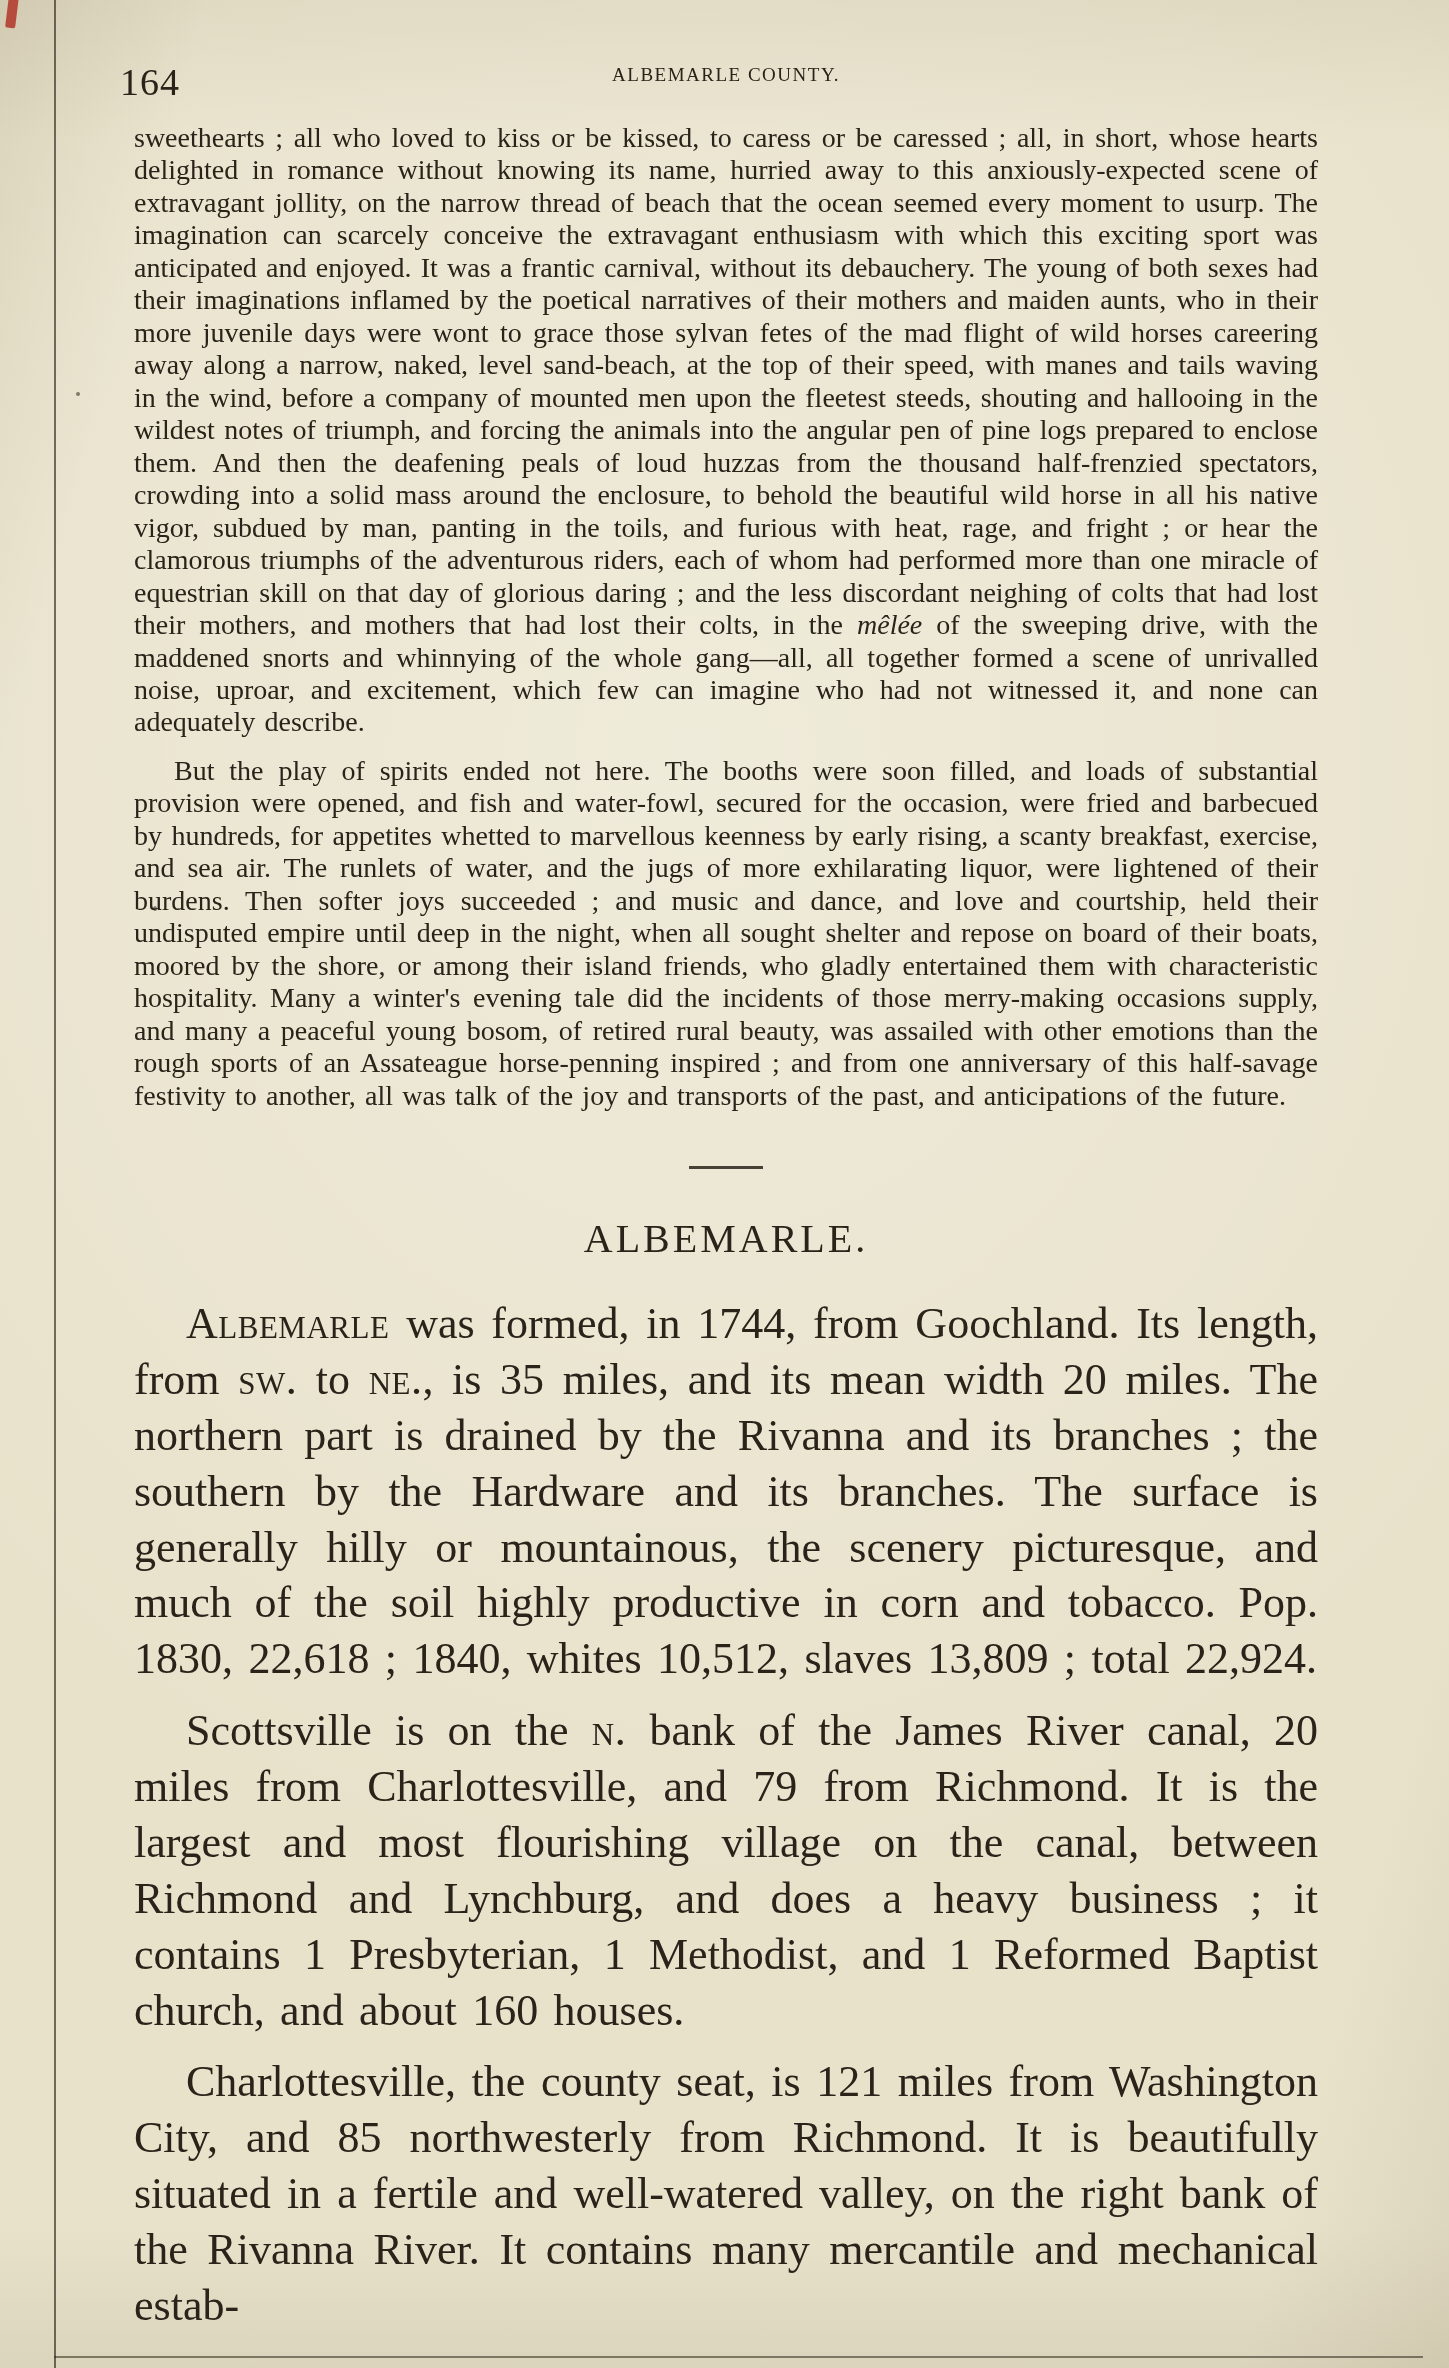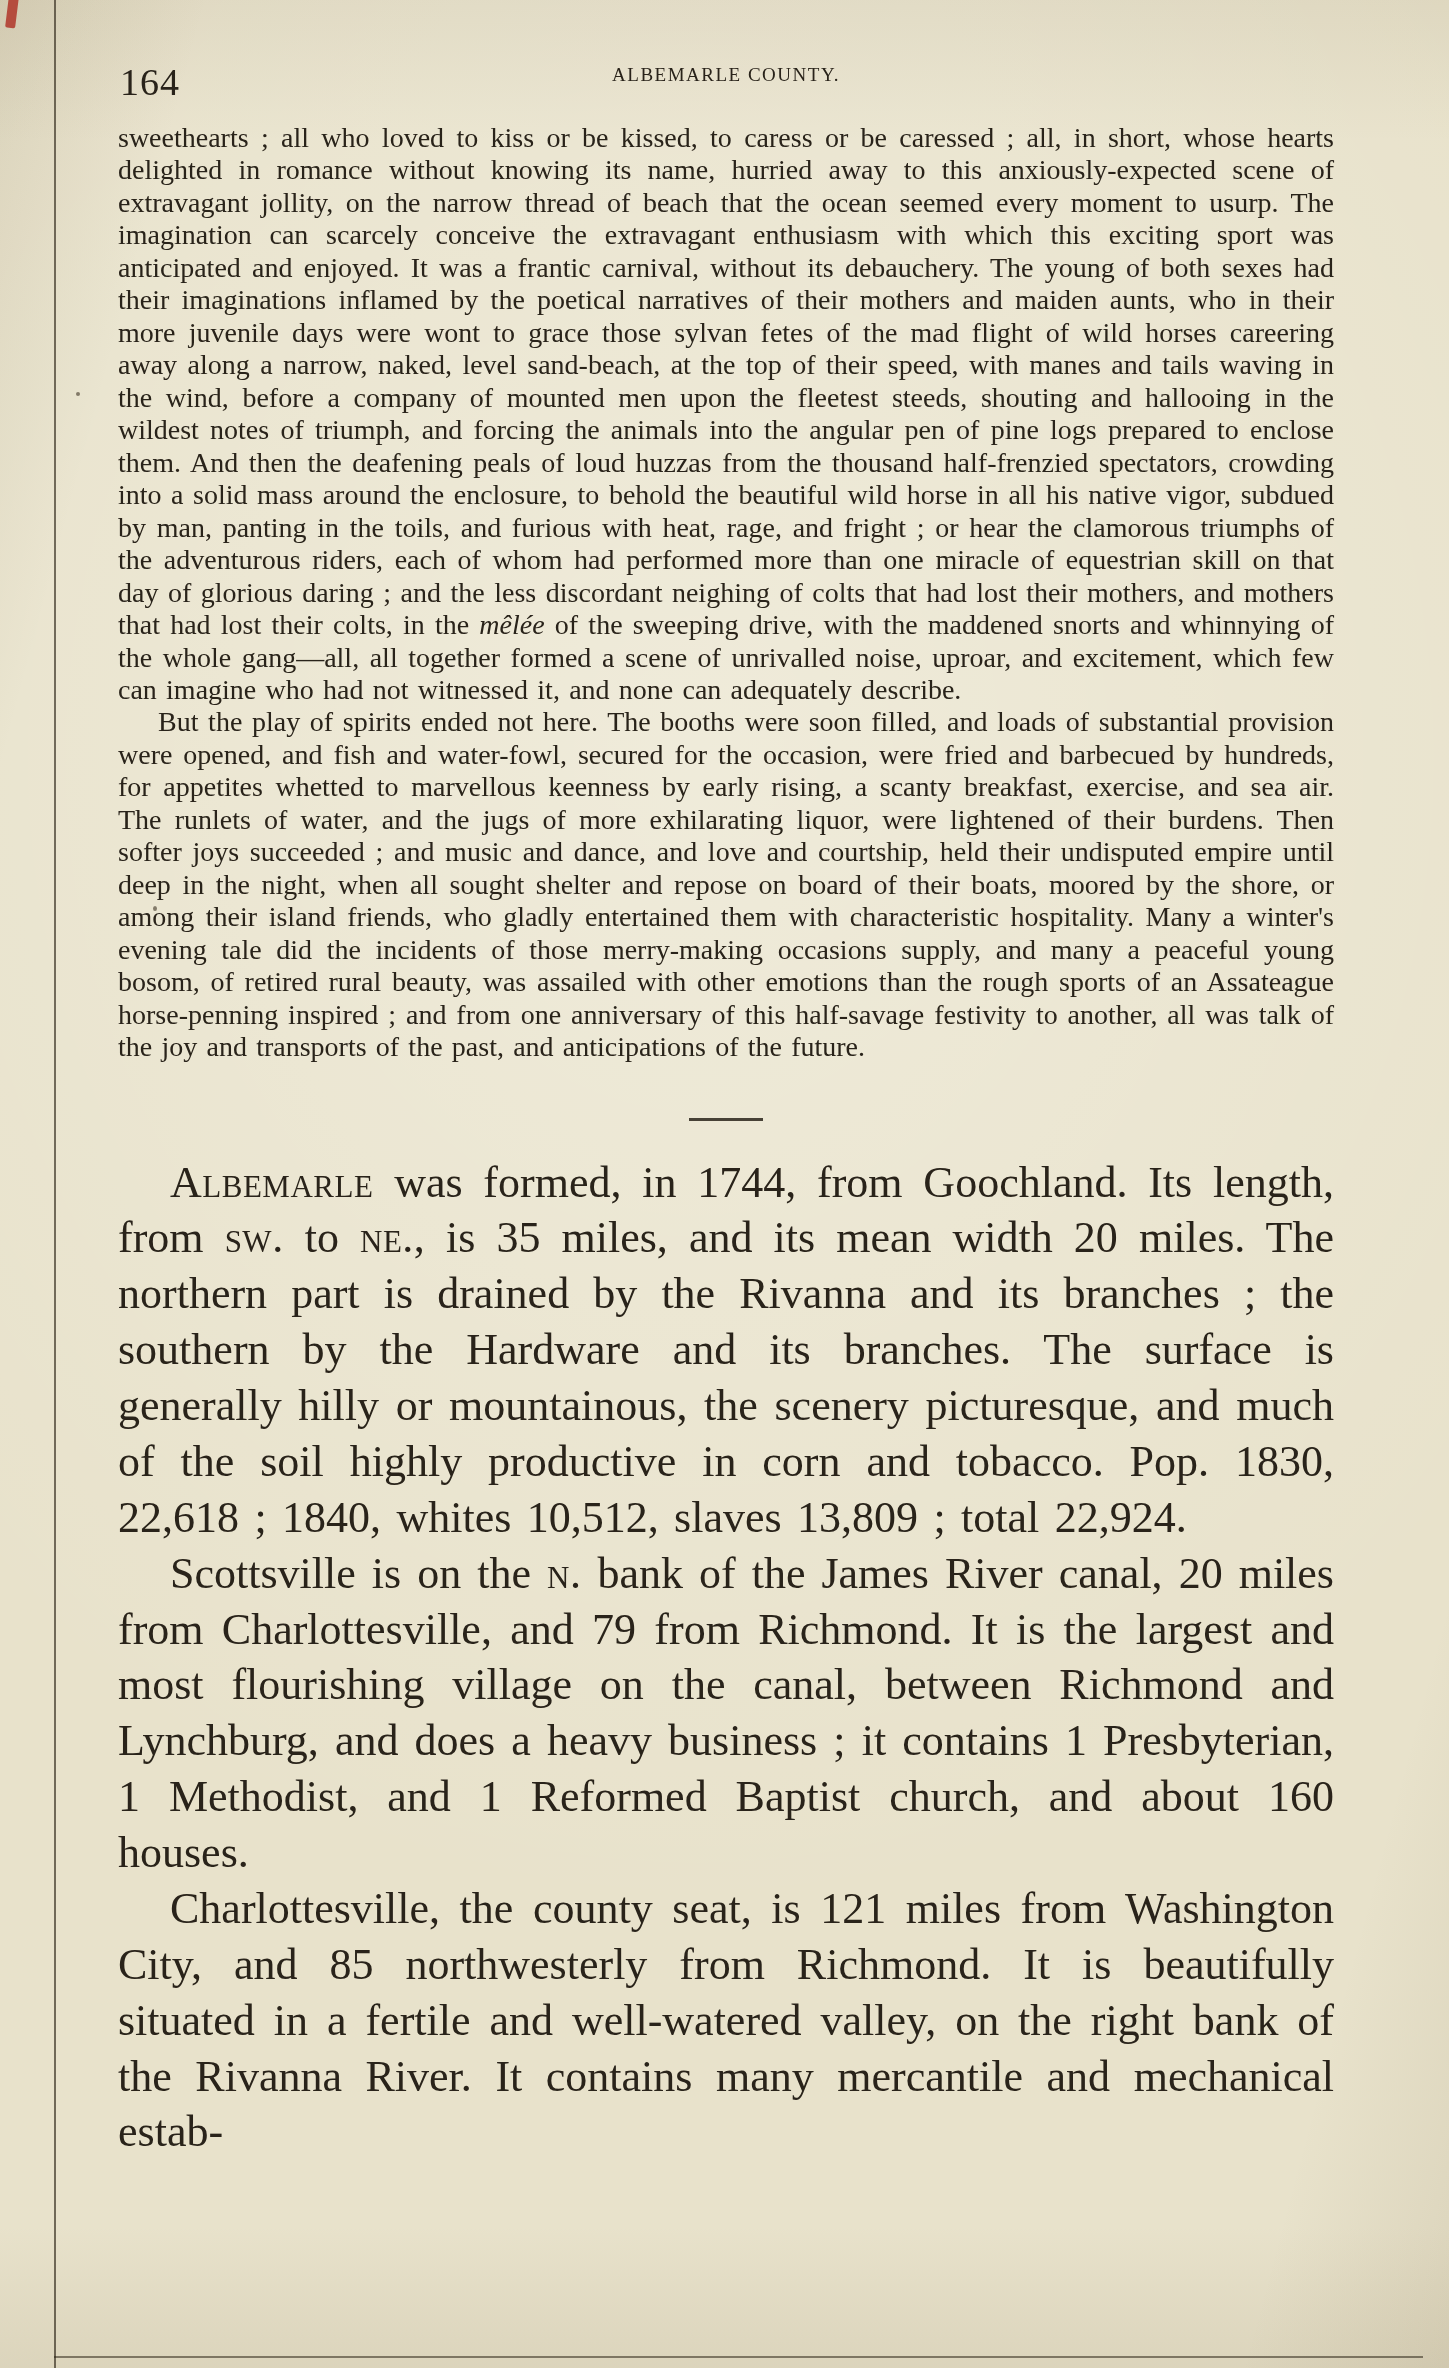--- a/index.html
+++ b/index.html
@@ -59,21 +59,21 @@
     font-size: 38px; letter-spacing: 1px;
   }
   .running-title {
     display: block;
     text-align: center;
     padding-top: 8px;
     font-size: 19px;
     letter-spacing: 1.5px;
   }
 
-  p { margin: 0; }
+  p { margin: 16px; }
   .small {
     font-size: 28px;
     line-height: 1.16;
     text-align: justify;
     word-spacing: 0.08em;
   }
   .small.indented { text-indent: 40px; }
 
   .divider {
     width: 74px; height: 3px;
@@ -120,20 +120,21 @@
       <span class="pagenum">164</span>
       <span class="running-title">ALBEMARLE COUNTY.</span>
     </div>
 
     <p class="small"><span>sweethearts&nbsp;; all who loved to kiss or be kissed, to caress or be caressed&nbsp;; all, in short, whose hearts delighted in romance without knowing its name, hurried away to this anxiously-expected scene of extravagant jollity, on the narrow thread of beach that the ocean seemed every moment to usurp.  The imagination can scarcely conceive the extravagant enthusiasm with which this exciting sport was anticipated and enjoyed.  It was a frantic carnival, without its debauchery.  The young of both sexes had their imaginations inflamed by the poetical narratives of their mothers and maiden aunts, who in their more juvenile days were wont to grace those sylvan fetes of the mad flight of wild horses careering away along a narrow, naked, level sand-beach, at the top of their speed, with manes and tails waving in the wind, before a company of mounted men upon the fleetest steeds, shouting and hallooing in the wildest notes of triumph, and forcing the animals into the angular pen of pine logs prepared to enclose them.  And then the deafening peals of loud huzzas from the thousand half-frenzied spectators, crowding into a solid mass around the enclosure, to behold the beautiful wild horse in all his native vigor, subdued by man, panting in the toils, and furious with heat, rage, and fright&nbsp;; or hear the clamorous triumphs of the adventurous riders, each of whom had performed more than one miracle of equestrian skill on that day of glorious daring&nbsp;; and the less discordant neighing of colts that had lost their mothers, and mothers that had lost their colts, in the </span><span class="seg-italic">mêlée</span><span> of the sweeping drive, with the maddened snorts and whinnying of the whole gang—all, all together formed a scene of unrivalled noise, uproar, and excitement, which few can imagine who had not witnessed it, and none can adequately describe.</span></p>
 
     <p class="small indented"><span>But the play of spirits ended not here.  The booths were soon filled, and loads of substantial provision were opened, and fish and water-fowl, secured for the occasion, were fried and barbecued by hundreds, for appetites whetted to marvellous keenness by early rising, a scanty breakfast, exercise, and sea air.  The runlets of water, and the jugs of more exhilarating liquor, were lightened of their burdens.  Then softer joys succeeded&nbsp;; and music and dance, and love and courtship, held their undisputed empire until deep in the night, when all sought shelter and repose on board of their boats, moored by the shore, or among their island friends, who gladly entertained them with characteristic hospitality.  Many a winter's evening tale did the incidents of those merry-making occasions supply, and many a peaceful young bosom, of retired rural beauty, was assailed with other emotions than the rough sports of an Assateague horse-penning inspired&nbsp;; and from one anniversary of this half-savage festivity to another, all was talk of the joy and transports of the past, and anticipations of the future.</span></p>
 
     <div class="divider"></div>
 
+    <h1 class="section-heading">ALBEMARLE.</h1>
 
     <p class="large first indented"><span class="seg-smallcaps">Albemarle</span><span> was formed, in 1744, from Goochland.  Its length, from </span><span class="seg-smallcaps">sw.</span><span> to </span><span class="seg-smallcaps">ne.</span><span>, is 35 miles, and its mean width 20 miles.  The northern part is drained by the Rivanna and its branches&nbsp;; the southern by the Hardware and its branches.  The surface is generally hilly or mountainous, the scenery picturesque, and much of the soil highly productive in corn and tobacco.  Pop. 1830, 22,618&nbsp;; 1840, whites 10,512, slaves 13,809&nbsp;; total 22,924.</span></p>
 
     <p class="large indented"><span>Scottsville is on the </span><span class="seg-smallcaps">n.</span><span> bank of the James River canal, 20 miles from Charlottesville, and 79 from Richmond.  It is the largest and most flourishing village on the canal, between Richmond and Lynchburg, and does a heavy business&nbsp;; it contains 1 Presbyterian, 1 Methodist, and 1 Reformed Baptist church, and about 160 houses.</span></p>
 
     <p class="large indented"><span>Charlottesville, the county seat, is 121 miles from Washington City, and 85 northwesterly from Richmond. It is beautifully situated in a fertile and well-watered valley, on the right bank of the Rivanna River.  It contains many mercantile and mechanical estab-</span></p>
 
   </div>
 </div>
 

